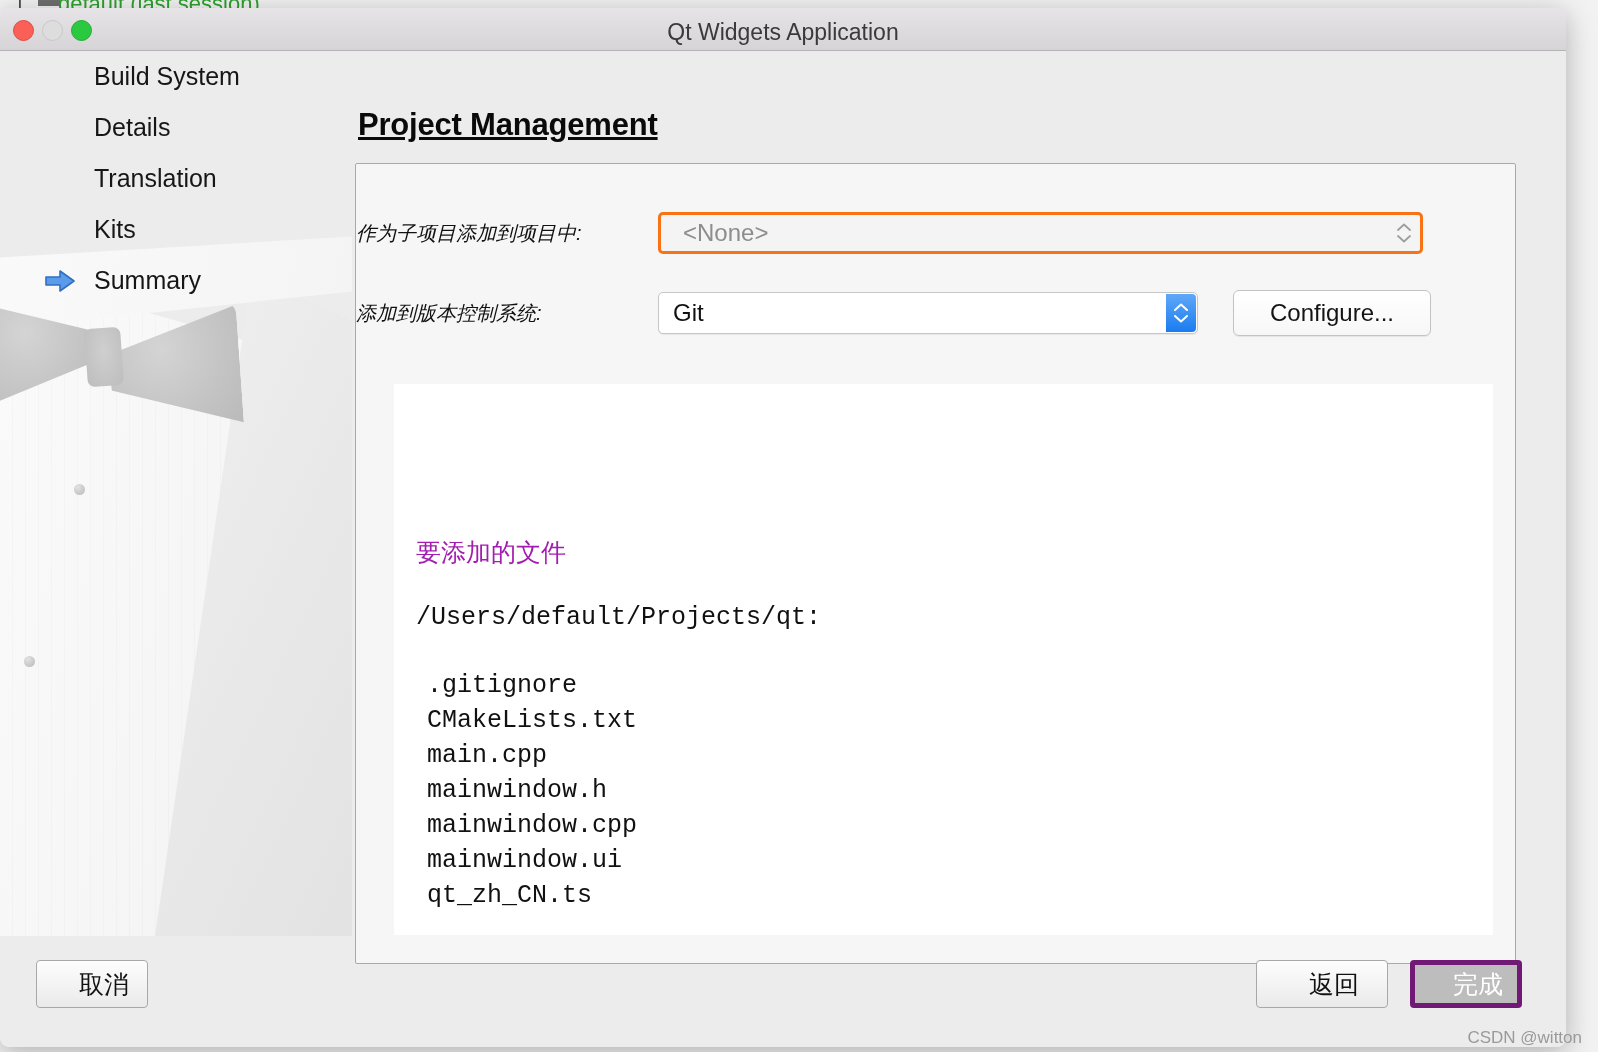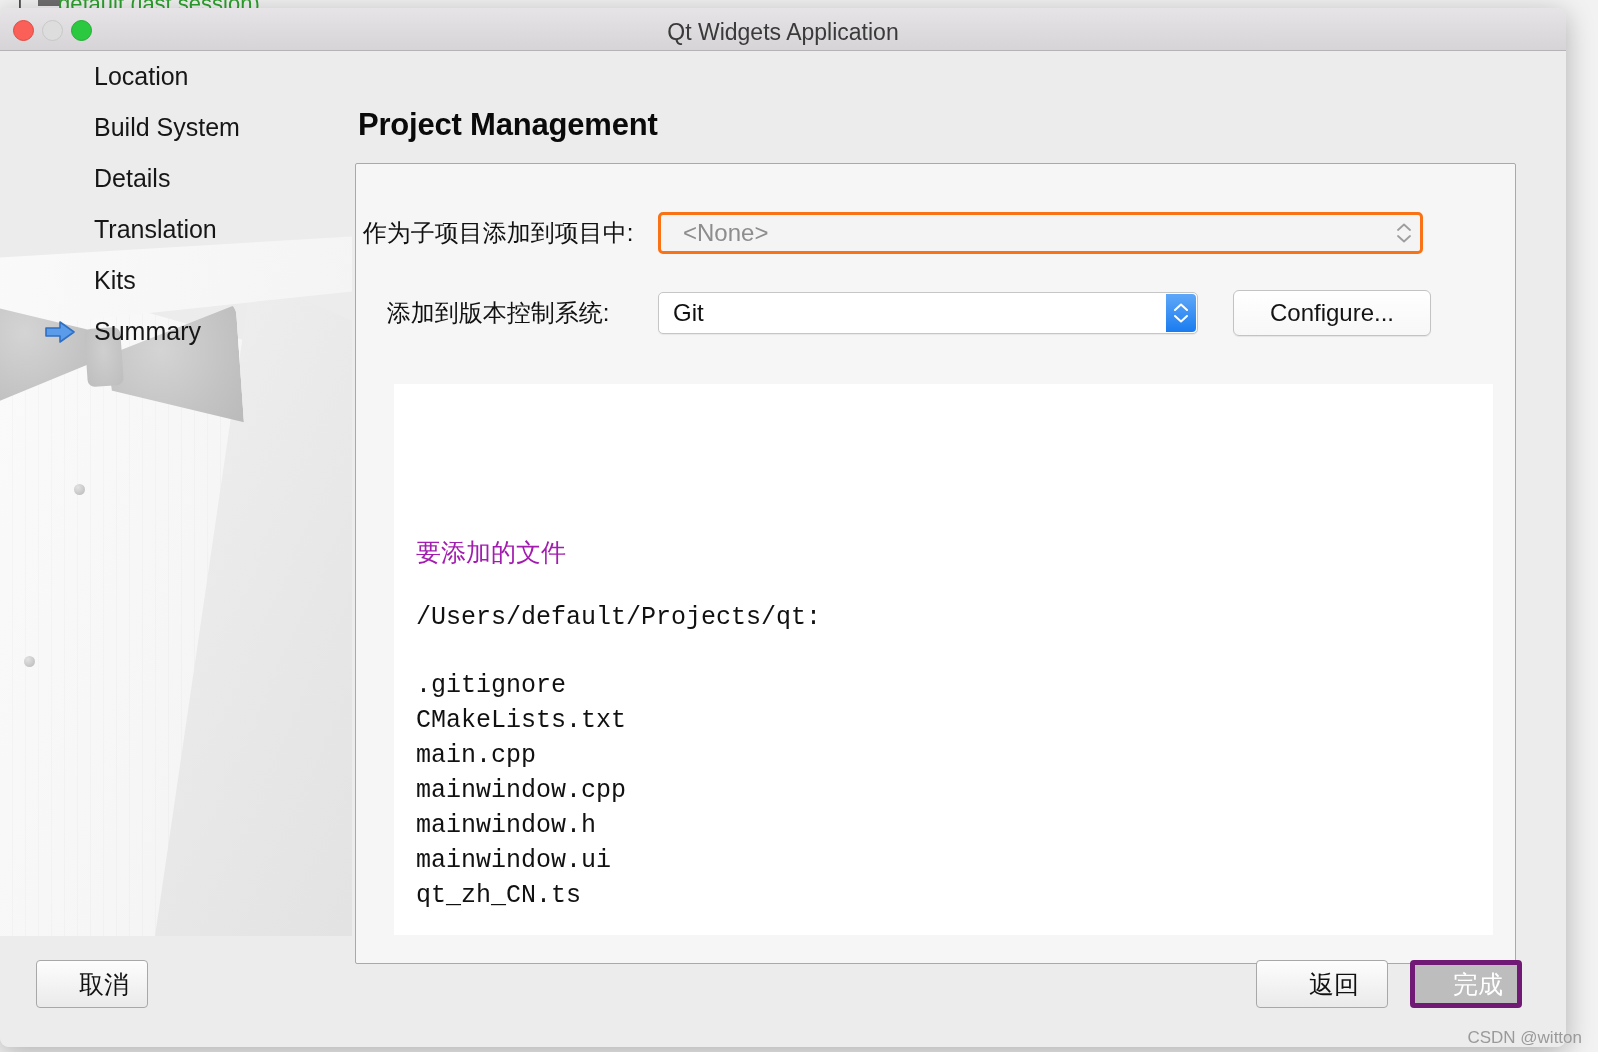--- a/index.html
+++ b/index.html
@@ -222,20 +222,21 @@
     bottom: 0;
   }
   #page-title {
     position: absolute;
     left: 6px;
     top: 56px;
     font-size: 31px;
     font-weight: bold;
     color: #0a0a0a;
     letter-spacing: -0.2px;
+    text-decoration: underline;
   }
   #groupbox {
     position: absolute;
     left: 3px;
     top: 112px;
     width: 1159px;
     height: 799px;
     background: #f6f6f6;
     border: 1px solid #a9a9a9;
     border-radius: 2px;
@@ -244,26 +245,27 @@
   .form-row {
     position: absolute;
     display: flex;
     align-items: center;
   }
   #row-subproject { left: 0; top: 48px; width: 100%; }
   #row-vcs        { left: 0; top: 126px; width: 100%; }
 
   .form-label {
     width: 302px;
-    text-align: center;
+    text-align: left;
     padding-right: 18px;
     box-sizing: border-box;
-    font-size: 24px;
+    font-size: 20px;
     color: #111111;
     font-family: "Liberation Sans", sans-serif;
+    font-style: italic;
   }
 
   
   .combo {
     position: relative;
     height: 42px;
     border-radius: 5px;
     box-sizing: border-box;
     display: flex;
     align-items: center;
@@ -346,20 +348,21 @@
     font-size: 25px;
     color: #111111;
     font-family: "Liberation Mono", monospace;
     margin-bottom: 36px;
   }
   .file-line {
     font-size: 25px;
     line-height: 35px;
     color: #111111;
     font-family: "Liberation Mono", monospace;
+    margin-left: 11px;
   }
 
   
   #footer {
     position: absolute;
     left: 0;
     right: 0;
     bottom: 0;
     height: 96px;
   }
@@ -436,24 +439,20 @@
         <div id="tux-lapel"></div>
         <div id="tux-collar"></div>
         <div class="bow-wing" id="bow-left"></div>
         <div class="bow-wing" id="bow-right"></div>
         <div id="bow-knot"></div>
         <div id="tux-stud"></div>
         <div id="tux-stud2"></div>
       </div>
 
       <div id="steps">
-        <div class="step">
-
-          <span>Location</span>
-        </div>
         <div class="step">
 
           <span>Build System</span>
         </div>
         <div class="step">
 
           <span>Details</span>
         </div>
         <div class="step">
 
@@ -512,22 +511,22 @@
         </div>
 
         <div id="summary-area">
           <div id="summary-inner">
             <div id="summary-heading">要添加的文件</div>
             <div id="summary-path">/Users/default/Projects/qt:</div>
             <div>
               <div class="file-line">.gitignore</div>
               <div class="file-line">CMakeLists.txt</div>
               <div class="file-line">main.cpp</div>
+              <div class="file-line">mainwindow.h</div>
               <div class="file-line">mainwindow.cpp</div>
-              <div class="file-line">mainwindow.h</div>
               <div class="file-line">mainwindow.ui</div>
               <div class="file-line">qt_zh_CN.ts</div>
             </div>
           </div>
         </div>
 
       </div>
     </div>
 
     <div id="footer">

